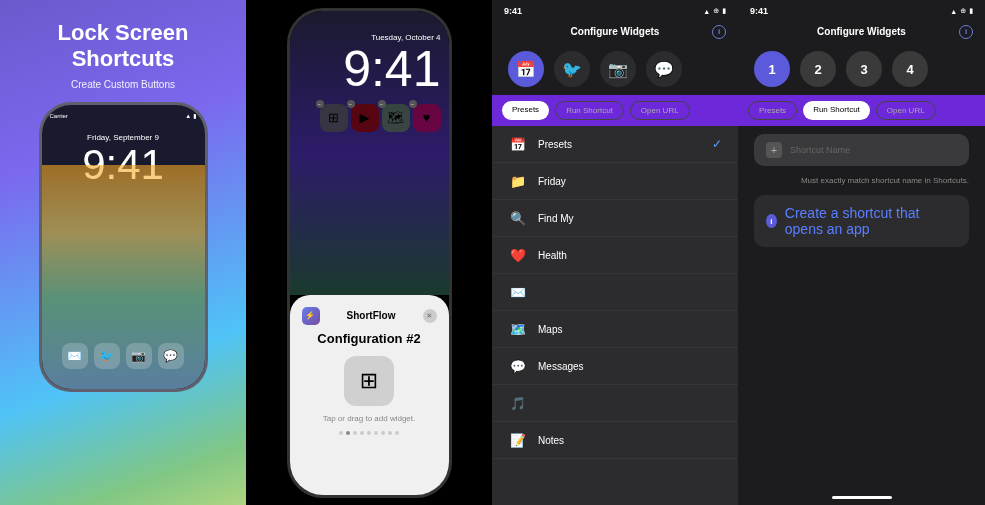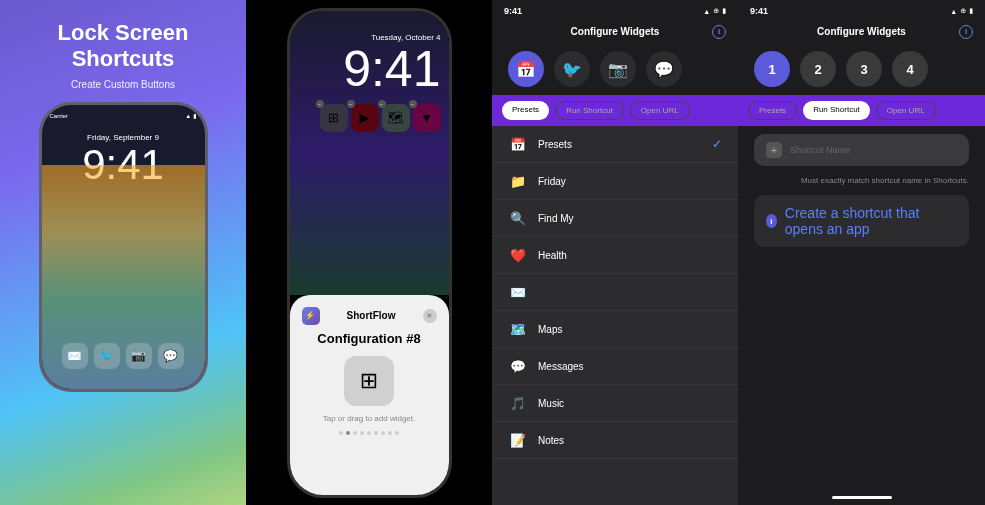--- a/index.html
+++ b/index.html
@@ -611,21 +611,21 @@
         </div>
       </div>
     </div>
 
     <div class="phone2-bottom-card">
       <div class="card-header">
         <div class="card-app-icon">⚡</div>
         <span class="card-title">ShortFlow</span>
         <div class="card-close">✕</div>
       </div>
-      <div class="card-config-title">Configuration #8</div>
+      <div class="card-config-title">Configuration #2</div>
       <div class="card-widget-placeholder">⊞</div>
       <div class="card-tap-hint">Tap or drag to add widget.</div>
       <div class="card-dots">
         <div class="card-dot"></div>
         <div class="card-dot active"></div>
         <div class="card-dot"></div>
         <div class="card-dot"></div>
         <div class="card-dot"></div>
         <div class="card-dot"></div>
         <div class="card-dot"></div>
@@ -687,21 +687,20 @@
     <div class="app-list-item">
       <div class="app-list-icon">🗺️</div>
       <span class="app-list-name">Maps</span>
     </div>
     <div class="app-list-item">
       <div class="app-list-icon">💬</div>
       <span class="app-list-name">Messages</span>
     </div>
     <div class="app-list-item">
       <div class="app-list-icon">🎵</div>
-      <span class="app-list-name">Music</span>
     </div>
     <div class="app-list-item">
       <div class="app-list-icon">📝</div>
       <span class="app-list-name">Notes</span>
     </div>
   </div>
 </div>
 
 <div class="panel4">
   <div class="panel3-status">

